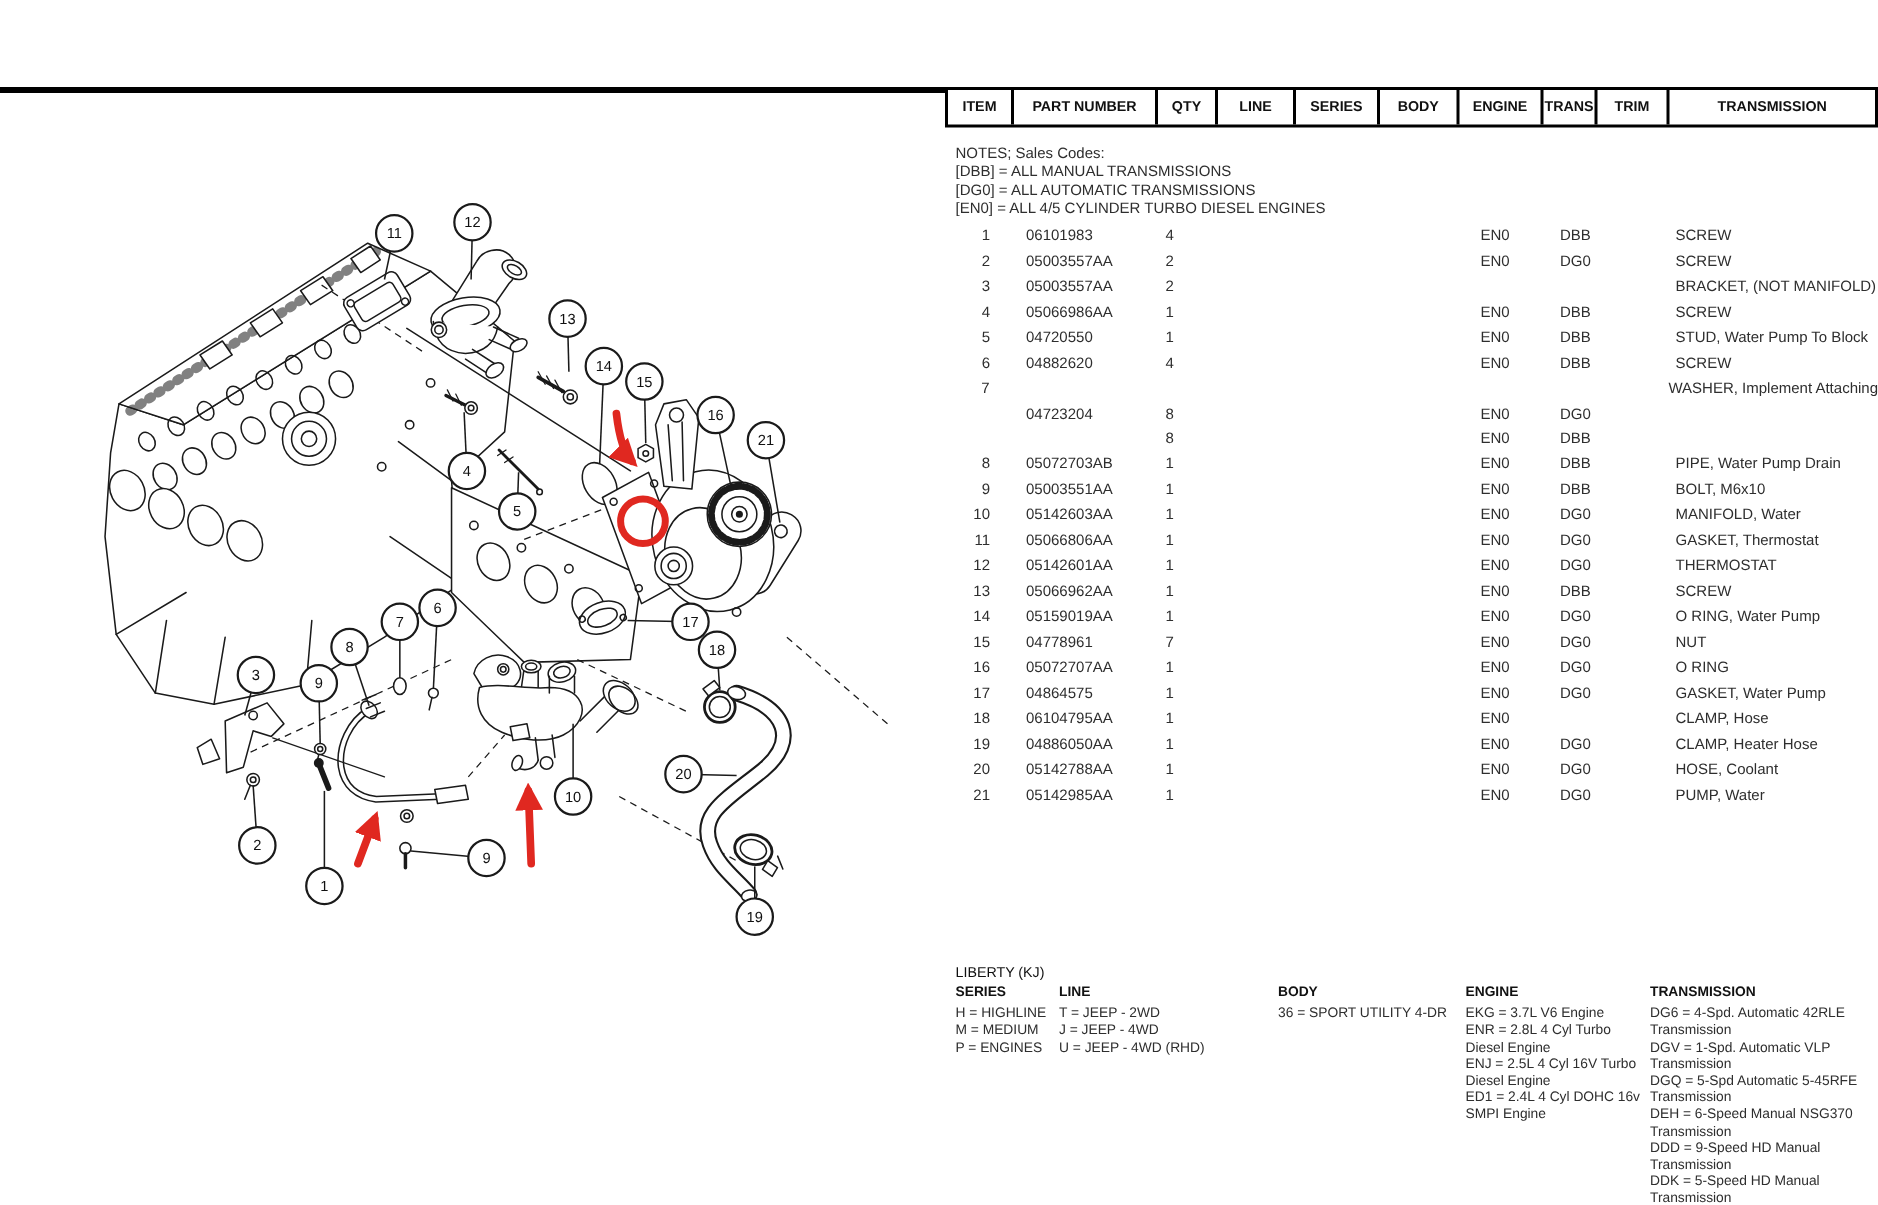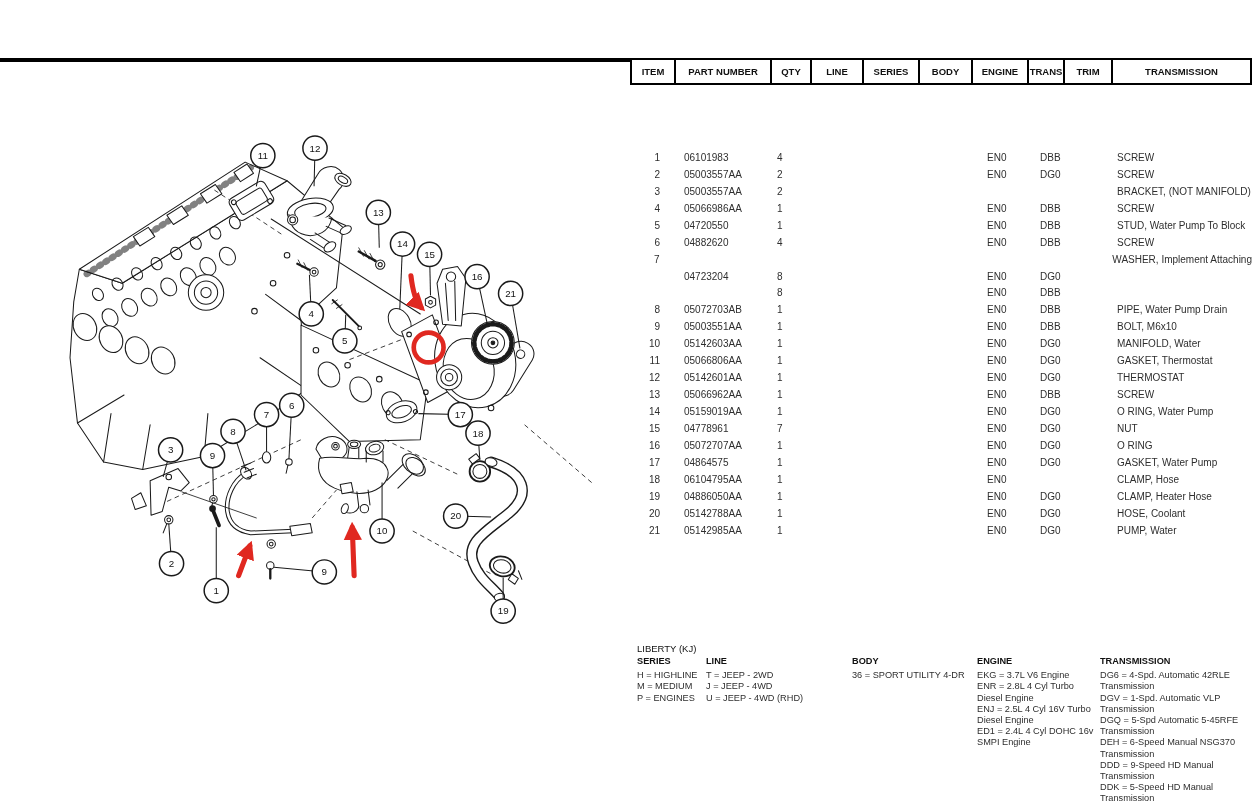--- a/index.html
+++ b/index.html
@@ -67,20 +67,26 @@
       <div class="hcell w2">QTY</div>
       <div class="hcell w3">LINE</div>
       <div class="hcell w4">SERIES</div>
       <div class="hcell w5">BODY</div>
       <div class="hcell w6">ENGINE</div>
       <div class="hcell w7">TRANS</div>
       <div class="hcell w8">TRIM</div>
       <div class="hcell w9">TRANSMISSION</div>
     </div>
 
+  <div class="notes">
+      <div>NOTES; Sales Codes:</div>
+      <div>[DBB] = ALL MANUAL TRANSMISSIONS</div>
+      <div>[DG0] = ALL AUTOMATIC TRANSMISSIONS</div>
+      <div>[EN0] = ALL 4/5 CYLINDER TURBO DIESEL ENGINES</div>
+    </div>
 
   <div class="rows">
       <div class="prow">
         <div class="cell w0 k-item">1</div>
         <div class="cell w1 k-part">06101983</div>
         <div class="cell w2 k-qty">4</div>
         <div class="cell w3 k-line"></div>
         <div class="cell w4 k-series"></div>
         <div class="cell w5 k-body"></div>
         <div class="cell w6 k-engine">EN0</div>

